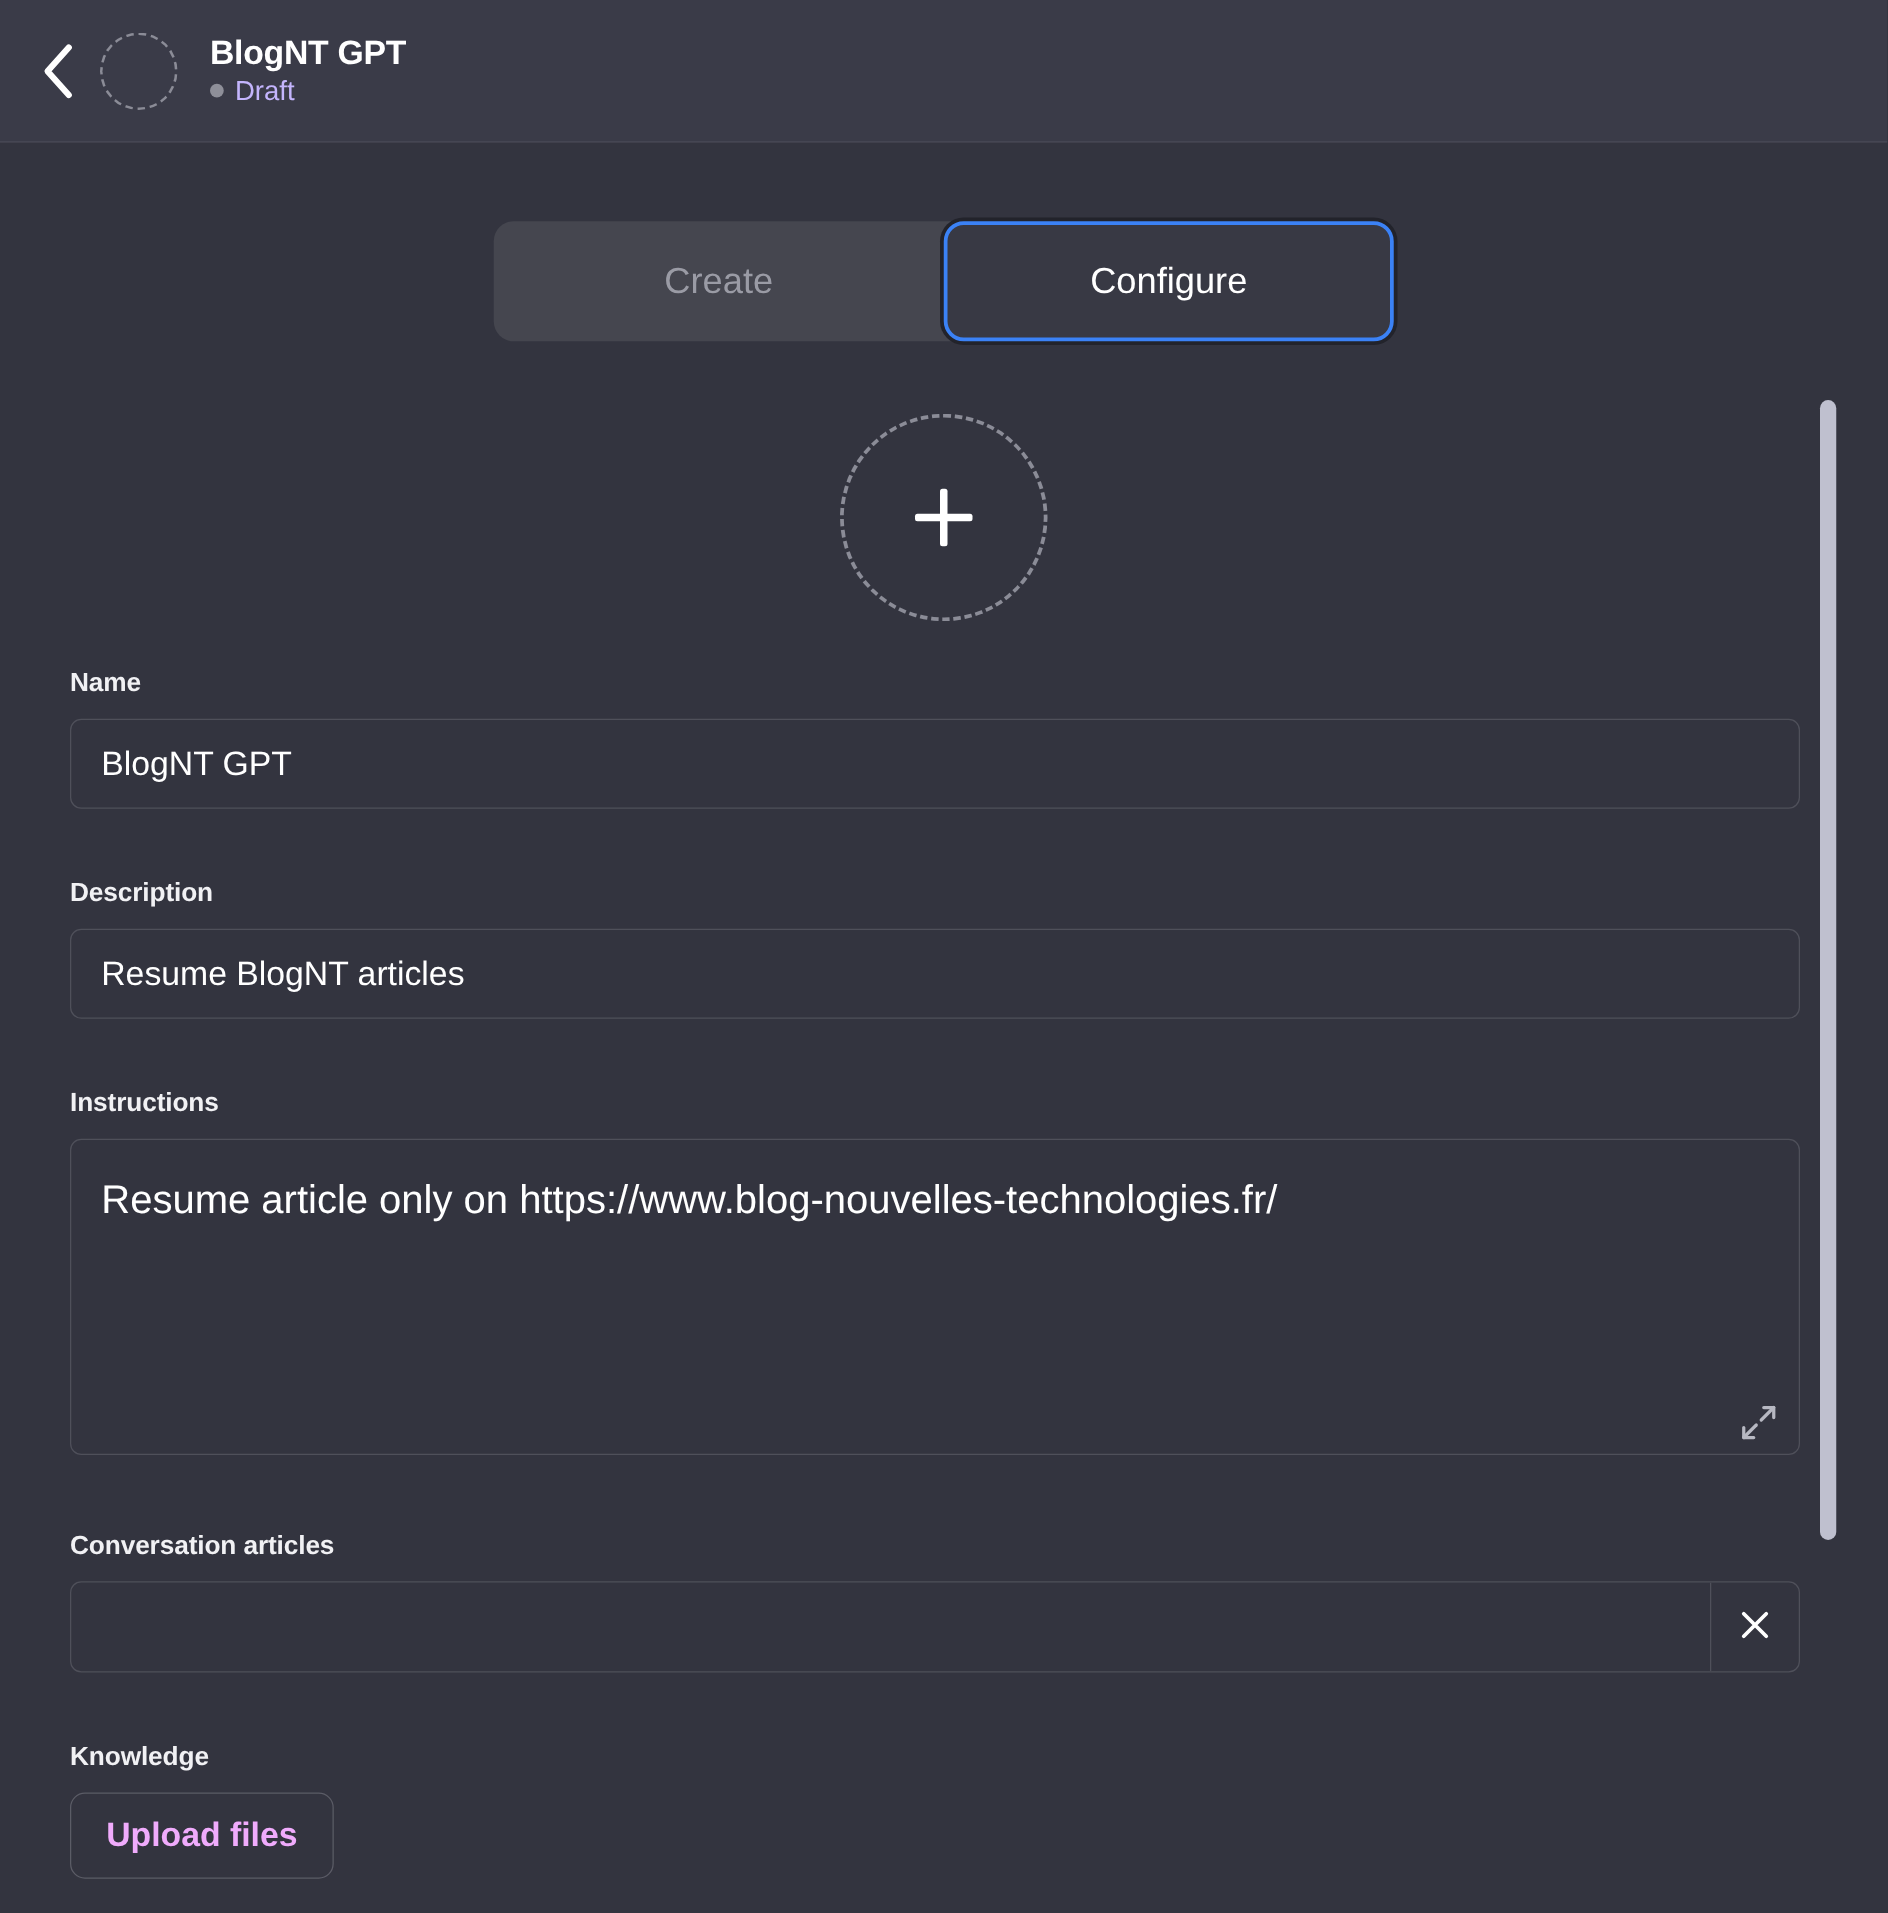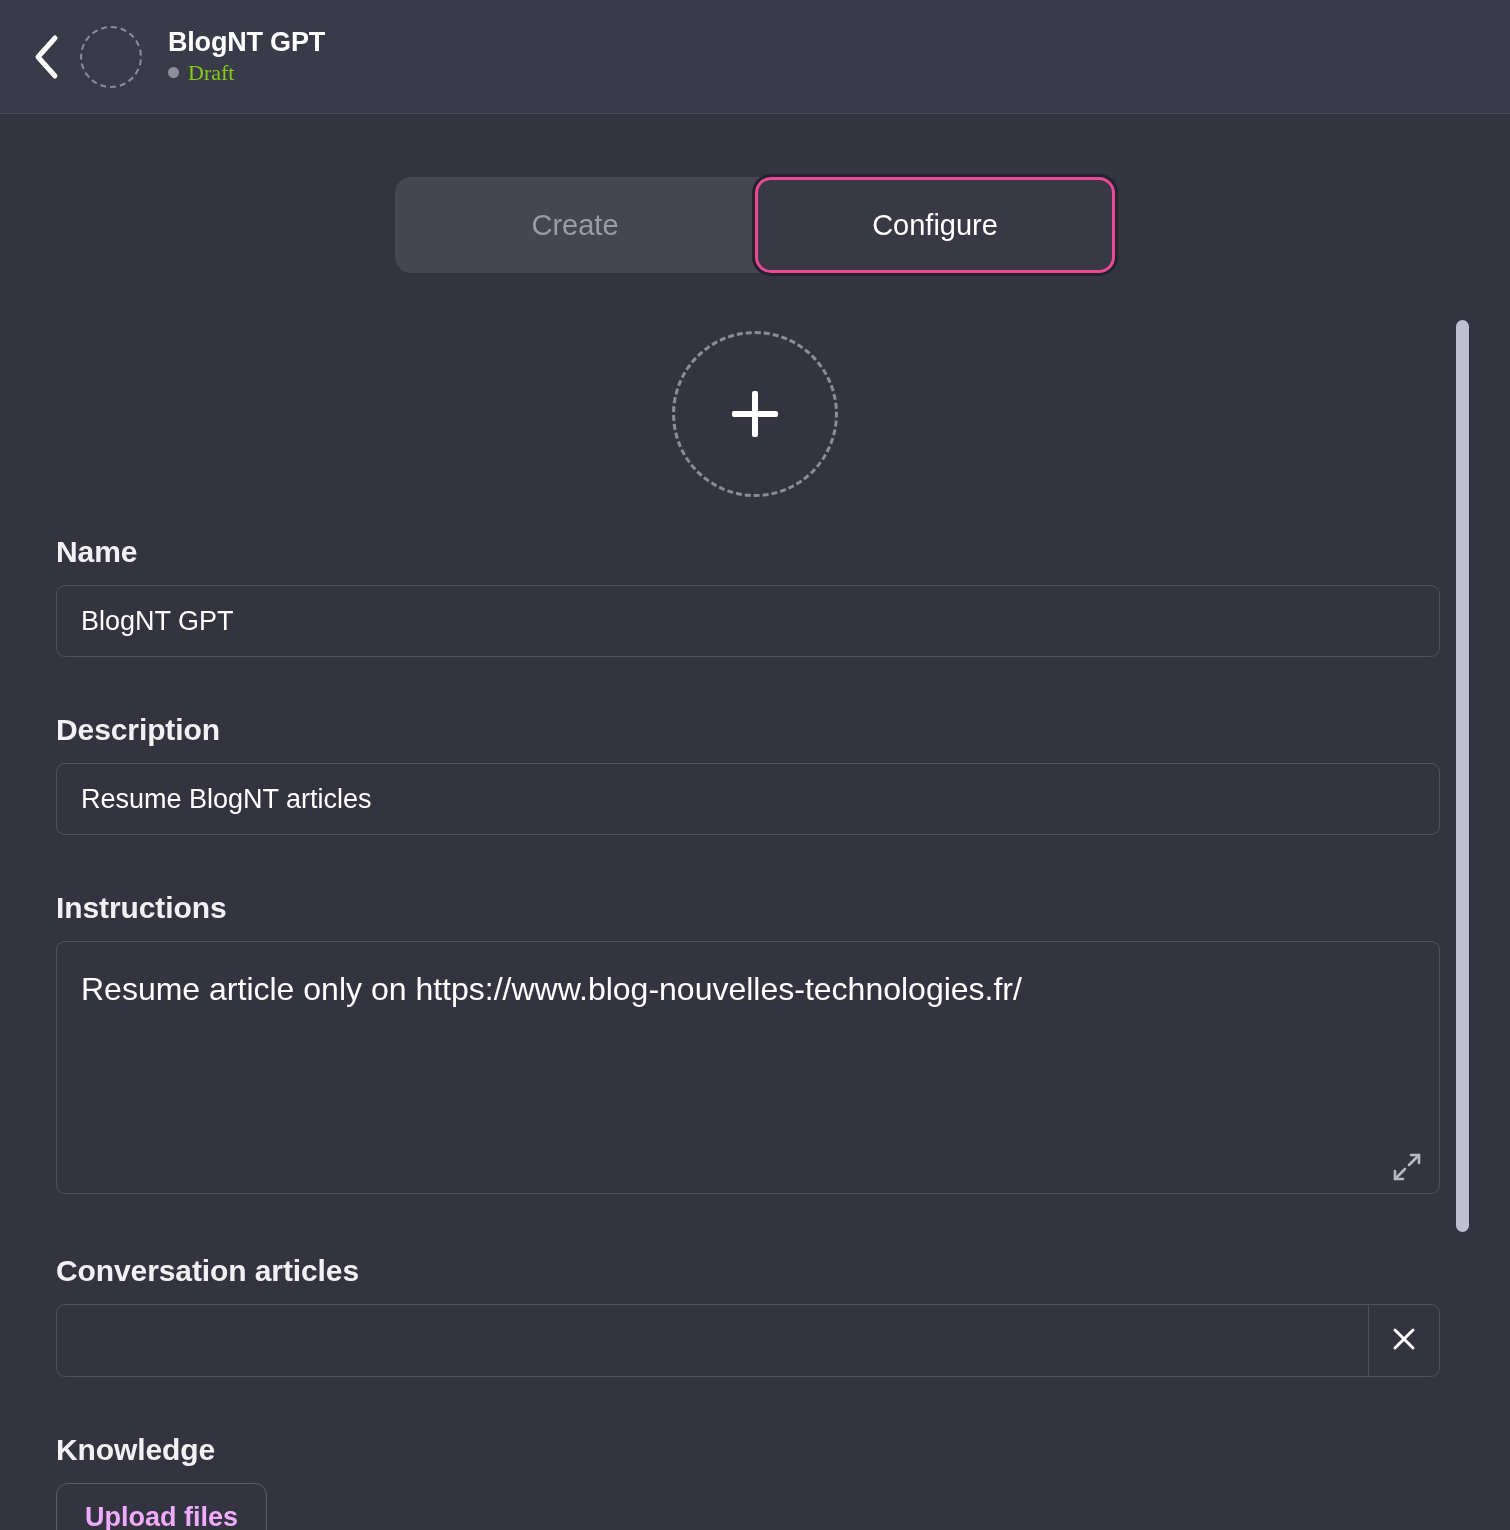--- a/index.html
+++ b/index.html
@@ -60,23 +60,22 @@
     font-weight: bold;
     color: #ffffff;
     letter-spacing: -0.2px;
     line-height: 1.1;
   }
   .header-status {
     display: flex;
     align-items: center;
     gap: 9px;
     font-size: 22px;
-    color: #84cc16;
+    color: #c4b5fd;
     line-height: 1.1;
-    font-family: Liberation Serif, serif;
   }
   .status-dot {
     width: 11px;
     height: 11px;
     border-radius: 50%;
     background: #8e8f99;
     display: inline-block;
   }
 
   
@@ -115,21 +114,21 @@
     cursor: pointer;
     display: flex;
     align-items: center;
     justify-content: center;
     box-sizing: border-box;
   }
   .seg-btn.active {
     background: #383944;
     color: #ffffff;
     font-weight: normal;
-    border: 3px solid #ec4899;
+    border: 3px solid #3b82f6;
     box-shadow: 0 0 0 3px #22232b;
   }
 
   
   .avatar-upload-wrap {
     display: flex;
     justify-content: center;
     margin-top: 58px;
   }
   .avatar-upload {
@@ -167,21 +166,21 @@
 
   
   .form {
     padding: 0 58px 0 56px;
     margin-top: 38px;
     box-sizing: border-box;
     width: 1498px;
   }
   .field { margin-bottom: 0; }
   .field-label {
-    font-size: 30px;
+    font-size: 21px;
     font-weight: bold;
     color: #f1f1f4;
     margin-bottom: 16px;
     letter-spacing: -0.1px;
   }
   .text-input {
     width: 1384px;
     height: 72px;
     background: #33343f;
     border: 1px solid #4f505a;

